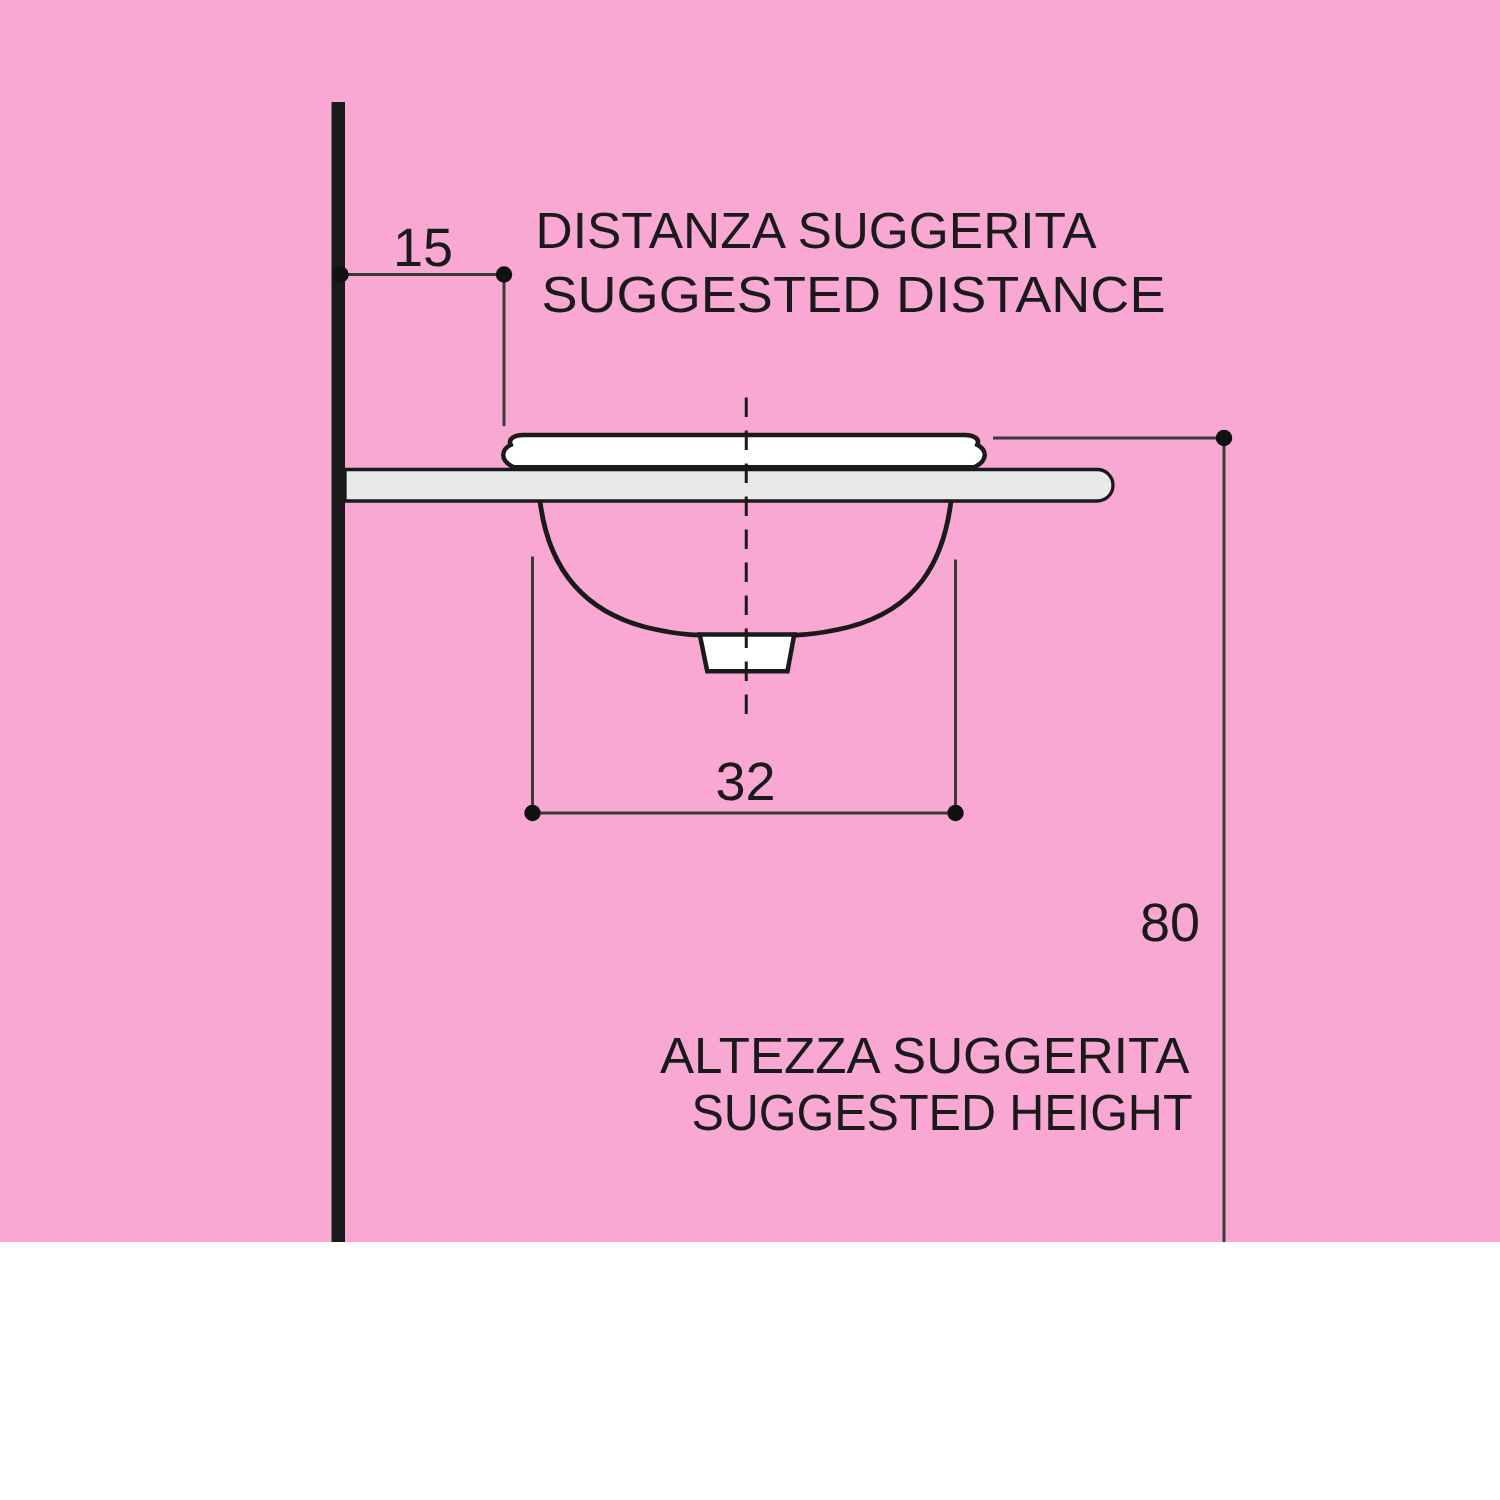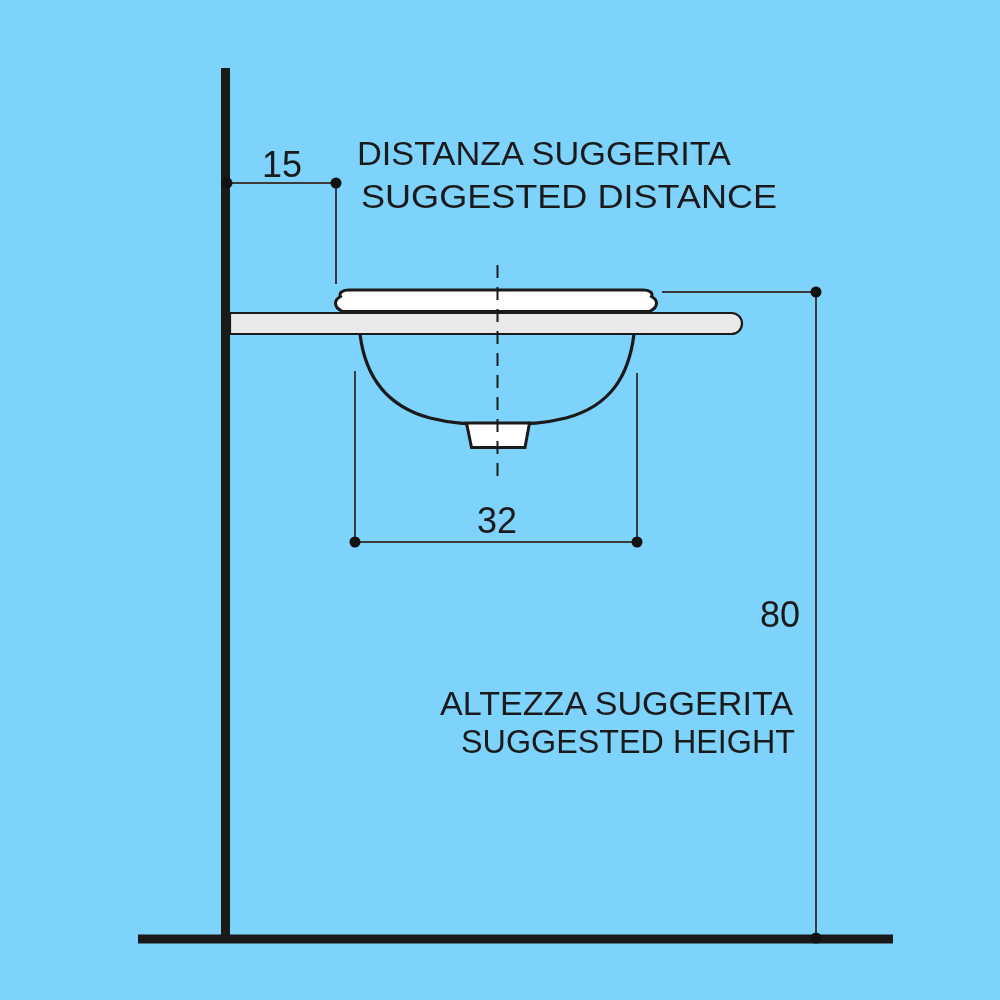--- a/index.html
+++ b/index.html
@@ -3,22 +3,22 @@
 <meta charset="utf-8">
 <style>
   html, body {
     margin: 0;
     padding: 0;
     background: #ffffff;
   }
   .canvas {
     position: relative;
     width: 1000px;
-    height: 1000px;
-    background: #7dd3fc;
+    height: 828px;
+    background: #f9a8d4;
     font-family: "Liberation Sans", sans-serif;
     overflow: hidden;
   }
   svg text {
     font-family: "Liberation Sans", sans-serif;
     fill: #1a1a1a;
   }
   .label-text {
     font-size: 34px;
   }

